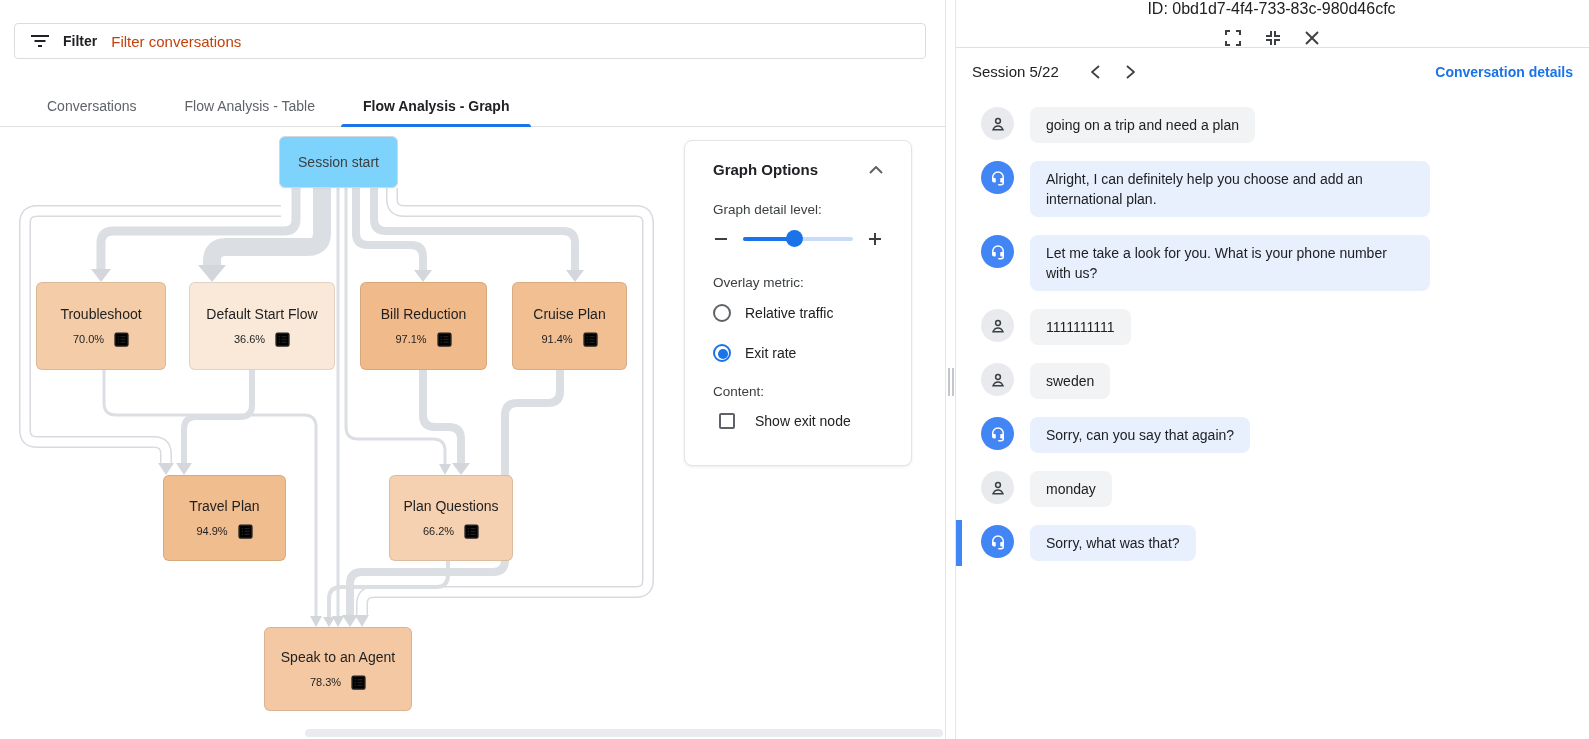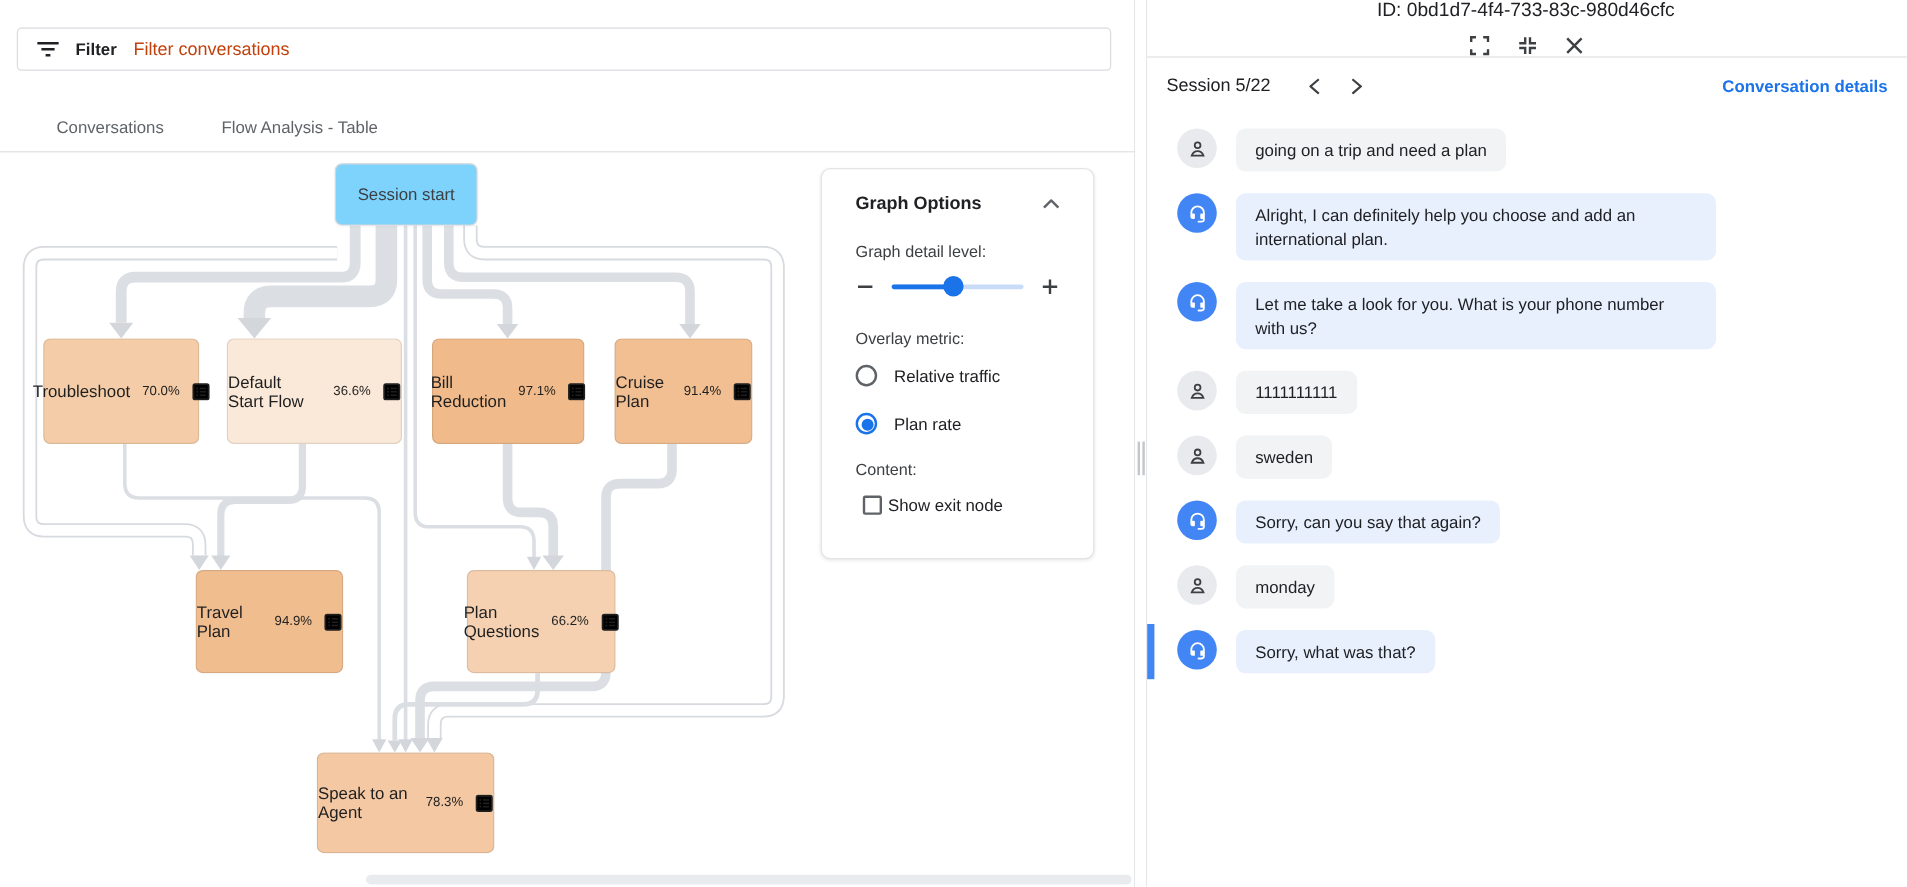--- a/index.html
+++ b/index.html
@@ -17,21 +17,21 @@
 
   .tabs { position:absolute; left:0; top:86px; width:946px; height:41px; border-bottom:1px solid #e0e0e0; display:flex; align-items:stretch; padding-left:23px; }
   .tab { position:relative; display:flex; align-items:center; padding:0 24px; font-size:14px; color:#5f6368; cursor:pointer; }
   .tab.active { color:#202124; font-weight:bold; }
   .tab.active::after { content:""; position:absolute; left:2px; right:2px; bottom:-1px; height:3px; background:#1a73e8; border-radius:3px 3px 0 0; }
 
   
   .graph-area { position:absolute; left:0; top:127px; width:946px; height:612px; overflow:hidden; }
   .edges { position:absolute; left:0; top:0; }
 
-  .gnode { position:absolute; border-radius:6px; border:1px solid rgba(0,0,0,0.10); display:flex; flex-direction:row; align-items:center; justify-content:center; gap:10px; cursor:pointer; }
+  .gnode { position:absolute; border-radius:6px; border:1px solid rgba(0,0,0,0.10); display:flex; flex-direction:column; align-items:center; justify-content:center; gap:10px; cursor:pointer;text-align:center; }
   .gnode .ntitle { font-size:14px; color:#1f1f1f; }
   .gnode .nrow { display:flex; align-items:center; gap:10px; }
   .gnode .nval { font-size:11px; color:#1f1f1f; }
   .start-node { position:absolute; left:279px; top:9px; width:119px; height:52px; background:#7dd3fc; border:1px solid #d5d7db; border-radius:6px; display:flex; align-items:center; justify-content:center; font-size:14px; color:#3c4043; box-shadow:0 1px 2px rgba(0,0,0,0.04); }
 
   .n1 { left:36px;  top:155px; width:130px; height:88px; }
   .n2 { left:189px; top:155px; width:146px; height:88px; }
   .n3 { left:360px; top:155px; width:127px; height:88px; }
   .n4 { left:512px; top:155px; width:115px; height:88px; }
   .n5 { left:163px; top:348px; width:123px; height:86px; }
@@ -45,21 +45,21 @@
   .gopts-label { font-size:13.5px; color:#3c4043; margin-bottom:14px; }
   .slider-row { display:flex; align-items:center; gap:14px; margin-bottom:28px; }
   .slider-track { position:relative; flex:1; height:4px; background:#c8dbf8; border-radius:2px; }
   .slider-fill { position:absolute; left:0; top:0; height:4px; background:#1a73e8; border-radius:2px; }
   .slider-thumb { position:absolute; top:-7px; width:17px; height:17px; border-radius:50%; background:#1a73e8; transform:translateX(-8px); }
   .radio-row { display:flex; align-items:center; gap:14px; margin:0 0 22px 0; cursor:pointer; }
   .radio { width:18px; height:18px; border-radius:50%; border:2px solid #5f6368; position:relative; flex:none; }
   .radio.on { border-color:#1a73e8; }
   .radio.on::after { content:""; position:absolute; left:3px; top:3px; width:10px; height:10px; border-radius:50%; background:#1a73e8; }
   .opt-label { font-size:14px; color:#202124; }
-  .check-row { display:flex; align-items:center; gap:5px; margin:14px 0 0 6px; cursor:pointer; }
+  .check-row { display:flex; align-items:center; gap:20px; margin:14px 0 0 6px; cursor:pointer; }
   .checkbox { width:16px; height:16px; border:2px solid #5f6368; border-radius:2px; flex:none; }
   .icon-btn { background:none; border:none; cursor:pointer; padding:0; display:inline-flex; align-items:center; justify-content:center; }
 
   .hscroll { position:absolute; left:305px; bottom:2px; width:638px; height:8px; background:#e9ebee; border-radius:4px; }
 
   
   .divider { position:absolute; left:946px; top:0; width:10px; height:739px; background:#fff; border-right:1px solid #e4e6e8; cursor:col-resize; }
   .divider .grip { position:absolute; left:2px; top:368px; width:2px; height:28px; background:#c3c6ca; }
   .divider .grip + .grip { left:6px; }
 
@@ -102,20 +102,21 @@
             </g>
           </svg>
       </span>
       <span class="filter-label">Filter</span>
       <span class="filter-placeholder">Filter conversations</span>
     </div>
 
     <div class="tabs">
       <div class="tab">Conversations</div>
       <div class="tab">Flow Analysis - Table</div>
+      <div class="tab active">Flow Analysis - Graph</div>
     </div>
 
     <div class="graph-area">
 
       <svg class="edges" width="946" height="612" viewBox="0 0 946 612" fill="none">
 
         <g>
           <path d="M281 84 H37 Q25 84 25 96 V303 Q25 315 37 315 H154 Q166 315 166 327 V336" stroke="#d7dadf" stroke-width="12"></path>
           <path d="M281 84 H37 Q25 84 25 96 V303 Q25 315 37 315 H154 Q166 315 166 327 V336" stroke="#ffffff" stroke-width="9"></path>
           <path d="M392 61 V72 Q392 84 404 84 H636 Q648 84 648 96 V453 Q648 465 636 465 H374 Q362 465 362 477 V488" stroke="#d7dadf" stroke-width="12"></path>
@@ -318,21 +319,21 @@
               </svg>
           </button>
         </div>
         <div class="gopts-label">Overlay metric:</div>
         <div class="radio-row">
           <span class="radio"></span>
           <span class="opt-label">Relative traffic</span>
         </div>
         <div class="radio-row">
           <span class="radio on"></span>
-          <span class="opt-label">Plan rate</span>
+          <span class="opt-label">Exit rate</span>
         </div>
         <div class="gopts-label" style="margin-bottom:4px;">Content:</div>
         <div class="check-row">
           <span class="checkbox"></span>
           <span class="opt-label">Show exit node</span>
         </div>
       </div>
 
       <div class="hscroll"></div>
     </div>

